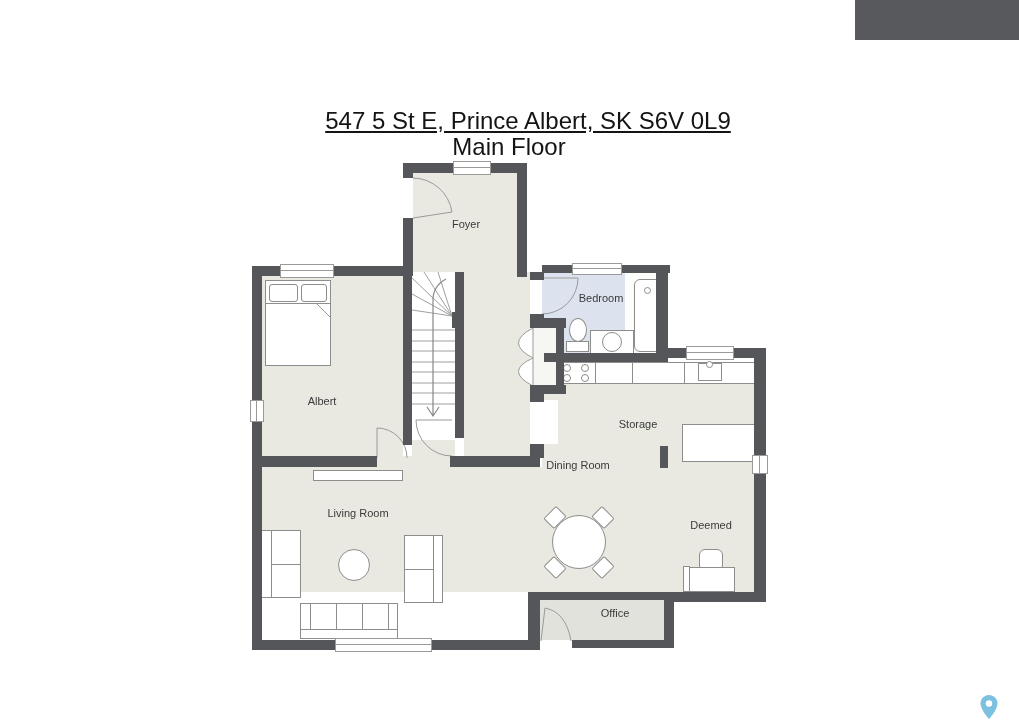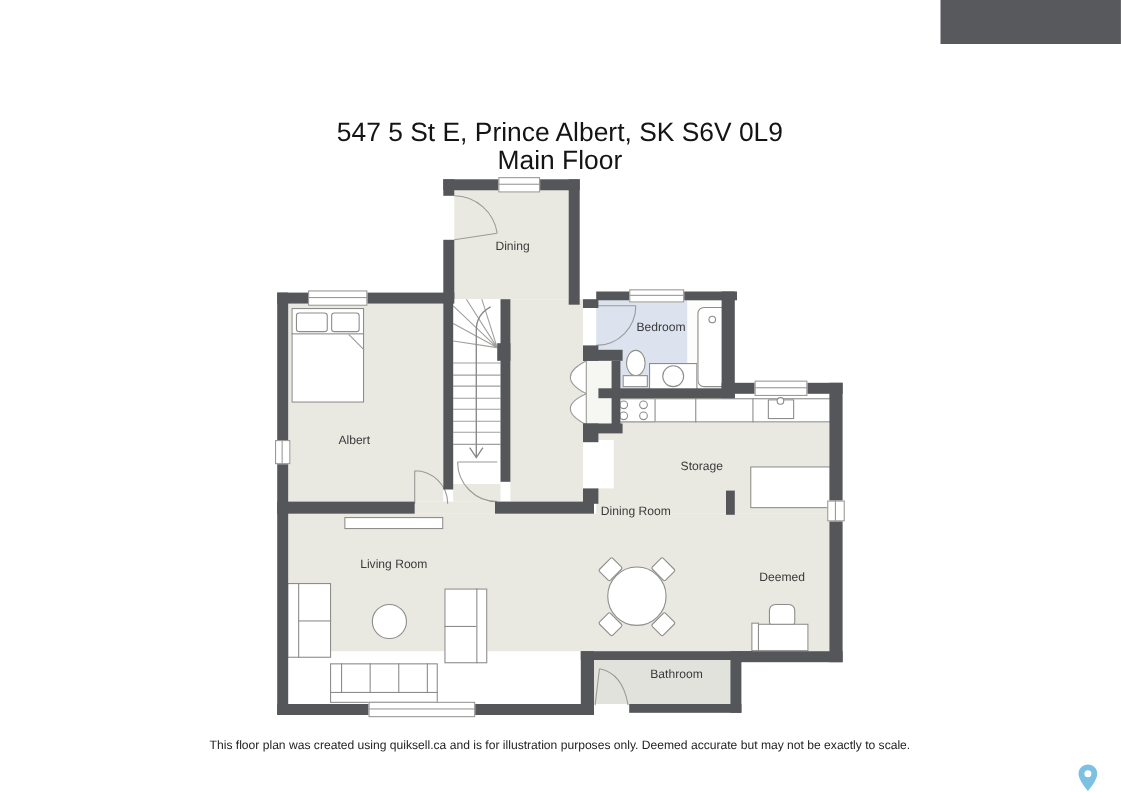--- a/index.html
+++ b/index.html
@@ -17,21 +17,21 @@
   .t2{position:absolute;z-index:6;transform:translate(-50%,-50%);font-size:24px;color:#141414;white-space:nowrap;}
   .foot{position:absolute;z-index:6;transform:translate(-50%,-50%);font-size:11px;color:#242424;white-space:nowrap;}
   svg.overlay{position:absolute;left:0;top:0;z-index:3;}
   .round{border-radius:50%;}
 </style>
 </head>
 <body>
 
 <div class="stage">
 
-  <div class="t1" style="left:509px;top:121px;">547 5 St E, Prince Albert, SK S6V 0L9</div>
+  <div class="t1" style="left:528px;top:121px;text-decoration:underline;">547 5 St E, Prince Albert, SK S6V 0L9</div>
   <div class="t2" style="left:509px;top:147px;">Main Floor</div>
 
   <div class="abs" style="left:855px;top:0;width:164px;height:40px;background:#58595d;z-index:7;"></div>
 
   <div class="flr" style="left:413px;top:173px;width:104px;height:99px;background:#e9e9e2;"></div>
   <div class="flr" style="left:464px;top:272px;width:66px;height:184px;background:#e9e9e2;"></div>
   <div class="flr" style="left:412px;top:438px;width:43px;height:18px;background:#e9e9e2;"></div>
   <div class="flr" style="left:377px;top:456px;width:73px;height:11px;background:#e9e9e2;"></div>
   <div class="flr" style="left:262px;top:276px;width:141px;height:180px;background:#e9e9e2;"></div>
   <div class="flr" style="left:542px;top:362px;width:212px;height:105px;background:#e9e9e2;"></div>
@@ -155,24 +155,23 @@
   <div class="wline" style="left:256px;top:400px;width:1px;height:22px;"></div>
   <div class="win" style="left:572px;top:263px;width:50px;height:12px;"></div>
   <div class="wline" style="left:572px;top:268px;width:50px;height:1px;"></div>
   <div class="win" style="left:686px;top:346px;width:48px;height:14px;"></div>
   <div class="wline" style="left:686px;top:352px;width:48px;height:1px;"></div>
   <div class="win" style="left:752px;top:455px;width:16px;height:19px;"></div>
   <div class="wline" style="left:759px;top:455px;width:1px;height:19px;"></div>
   <div class="win" style="left:335px;top:638px;width:97px;height:14px;"></div>
   <div class="wline" style="left:335px;top:644px;width:97px;height:1px;"></div>
 
-  <div class="lbl" style="left:466px;top:224px;">Dining</div>
+  <div class="lbl" style="left:466px;top:224px;">Foyer</div>
   <div class="lbl" style="left:601px;top:298px;">Bedroom</div>
   <div class="lbl" style="left:322px;top:401px;">Albert</div>
   <div class="lbl" style="left:638px;top:424px;">Storage</div>
   <div class="lbl" style="left:578px;top:465px;">Dining Room</div>
   <div class="lbl" style="left:358px;top:513px;">Living Room</div>
   <div class="lbl" style="left:711px;top:525px;">Deemed</div>
-  <div class="lbl" style="left:615px;top:613px;">Bathroom</div>
+  <div class="lbl" style="left:615px;top:613px;">Office</div>
 
-  <div class="foot" style="left:509px;top:678px;">This floor plan was created using quiksell.ca and is for illustration purposes only. Deemed accurate but may not be exactly to scale.</div>
 
 </div>
 
 </body></html>

